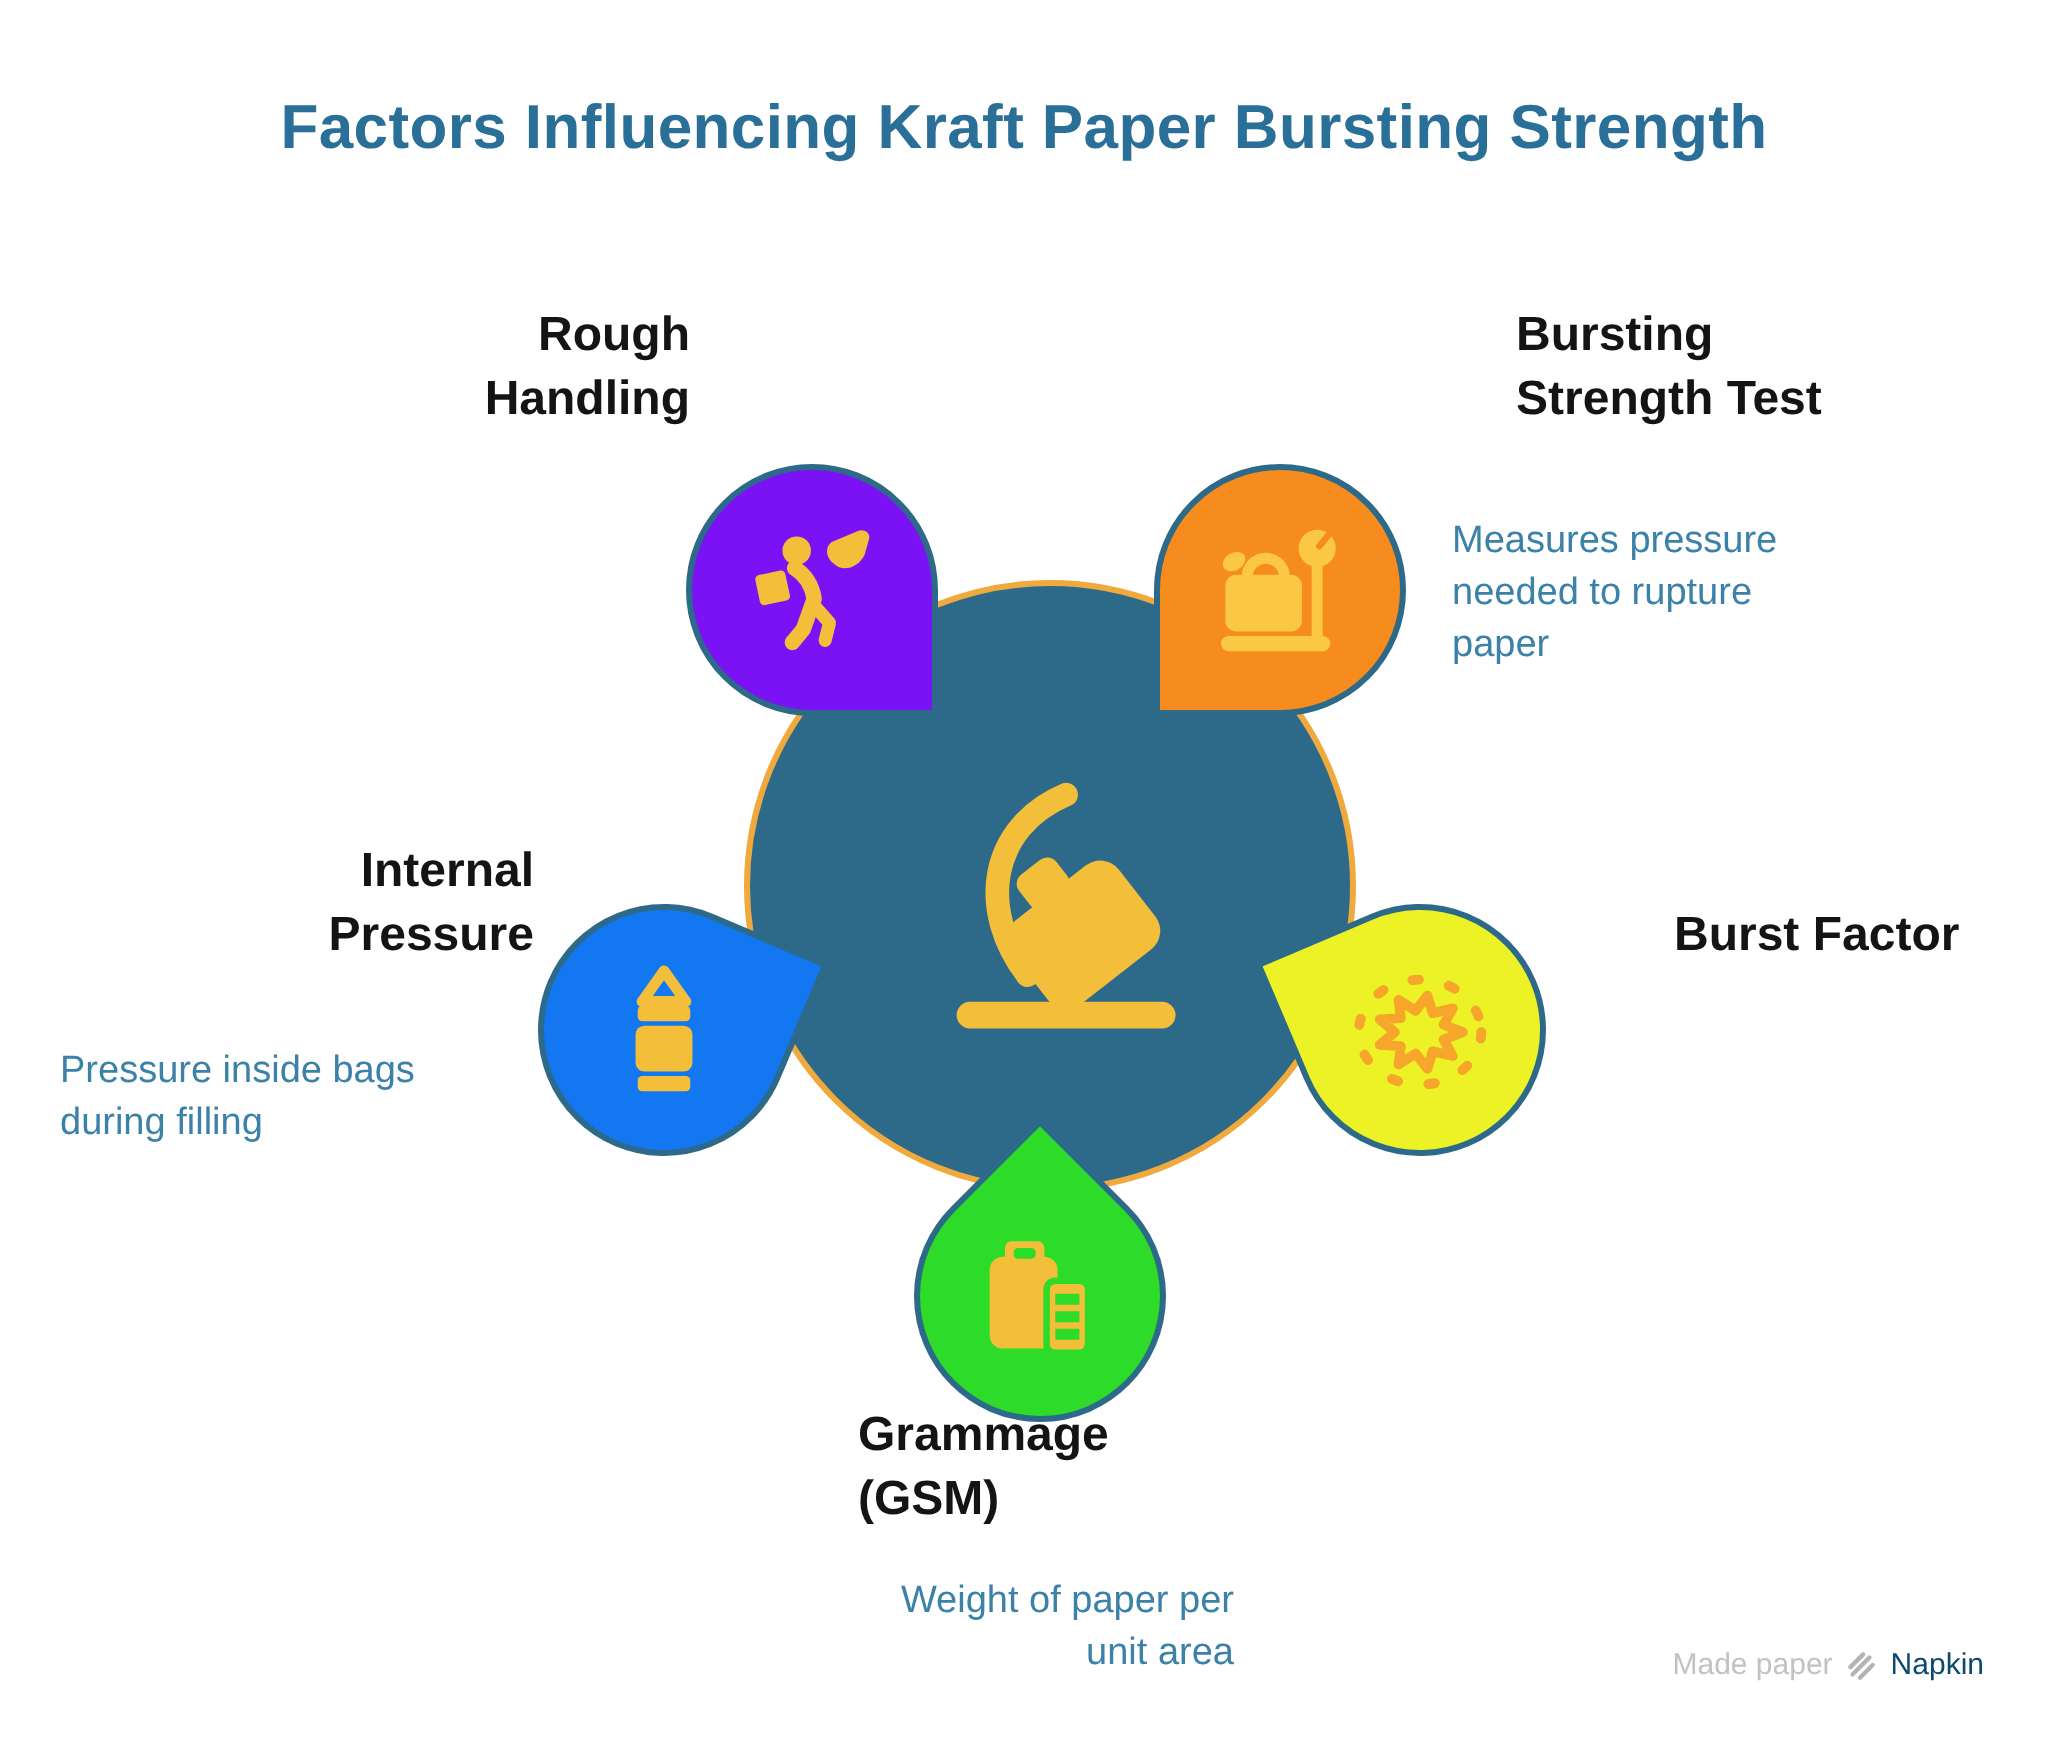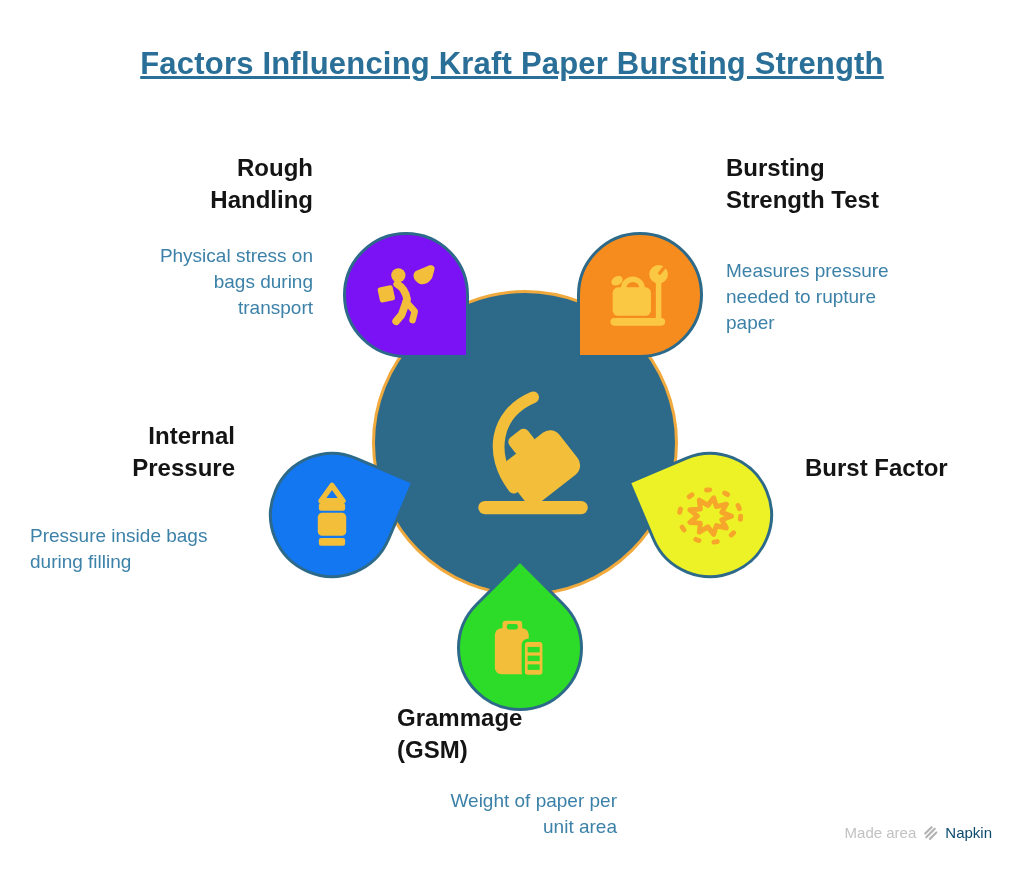--- a/index.html
+++ b/index.html
@@ -2,21 +2,21 @@
 <html><head>
 <meta charset="utf-8">
 <style>
   html,body{margin:0;padding:0;background:#fff;}
   #canvas{
     position:relative;width:1024px;height:874px;background:#ffffff;
     font-family:"Liberation Sans","DejaVu Sans",sans-serif;overflow:hidden;
   }
   .title{
     position:absolute;top:46px;left:0;width:1024px;text-align:center;
-    font-size:31px;font-weight:800;color:#2A6F97;letter-spacing:.2px;text-decoration:underline;
+    font-size:31px;font-weight:800;color:#2A6F97;letter-spacing:.2px;
   }
   
   .center-circle{
     position:absolute;left:372px;top:290px;width:300px;height:300px;
     background:#2D6A8A;border:3px solid #F0A93C;border-radius:50%;z-index:1;
   }
   .center-icon{position:absolute;left:90px;top:94px;width:142px;height:142px;}
   
   .petal{
     position:absolute;width:126px;height:126px;z-index:2;
@@ -28,21 +28,21 @@
   .petal-test{left:577px;top:232px;background:#F78C1E;border-radius:50% 50% 50% 0;}
   .petal-pressure{left:269px;top:452px;background:#1377F2;border-radius:50% 0 50% 50%;transform:rotate(23deg);}
   .petal-pressure svg{transform:rotate(-23deg);}
   .petal-burst{left:647px;top:452px;background:#EDF226;border-radius:0 50% 50% 50%;transform:rotate(-23deg);}
   .petal-burst svg{transform:rotate(23deg);}
   .petal-grammage{left:457px;top:585px;background:#2CDC28;border-radius:0 50% 50% 50%;transform:rotate(45deg);}
   .petal-grammage svg{transform:rotate(-45deg);}
   
   .node-heading{
     position:absolute;font-size:24px;font-weight:700;color:#141414;
-    line-height:1.32;white-space:pre-line;
+    line-height:1.32;white-space:pre-line;margin-left:32px;
   }
   .node-desc{
     position:absolute;font-size:19px;font-weight:400;color:#3C81A8;
     line-height:1.36;white-space:pre-line;
   }
   .h-rough{left:133px;top:152px;width:180px;text-align:right;}
   .d-rough{left:123px;top:243px;width:190px;text-align:right;}
   .h-test{left:726px;top:152px;width:220px;text-align:left;}
   .d-test{left:726px;top:258px;width:200px;text-align:left;}
   .h-pressure{left:55px;top:420px;width:180px;text-align:right;}
@@ -133,44 +133,41 @@
         <rect x="35" y="25" width="19" height="33" rx="4" stroke="#2CDC28" stroke-width="3"></rect>
         <rect x="39" y="31" width="11" height="5" fill="#2CDC28"></rect>
         <rect x="39" y="39" width="11" height="5" fill="#2CDC28"></rect>
         <rect x="39" y="47" width="11" height="5" fill="#2CDC28"></rect>
       </g>
     </svg>
   </div>
 
   <div class="node-heading h-rough">Rough
 Handling</div>
-  <div class="node-desc d-rough">Physical stress on
-bags during
-transport</div>
 
   <div class="node-heading h-test">Bursting
 Strength Test</div>
   <div class="node-desc d-test">Measures pressure
 needed to rupture
 paper</div>
 
   <div class="node-heading h-pressure">Internal
 Pressure</div>
   <div class="node-desc d-pressure">Pressure inside bags
 during filling</div>
 
   <div class="node-heading h-burst">Burst Factor</div>
 
   <div class="node-heading h-grammage">Grammage
 (GSM)</div>
   <div class="node-desc d-grammage">Weight of paper per
 unit area</div>
 
   <div class="watermark">
-    <span>Made area</span>
+    <span>Made paper</span>
     <svg width="17" height="17" viewBox="0 0 16 16">
       <g stroke="#B3B3B3" stroke-width="2" stroke-linecap="round" fill="none">
         <path d="M3,9 L9,3"></path>
         <path d="M4,12.5 L12,4.5"></path>
         <path d="M7.5,14 L13.5,8"></path>
       </g>
     </svg>
     <span class="brand">Napkin</span>
   </div>
 

